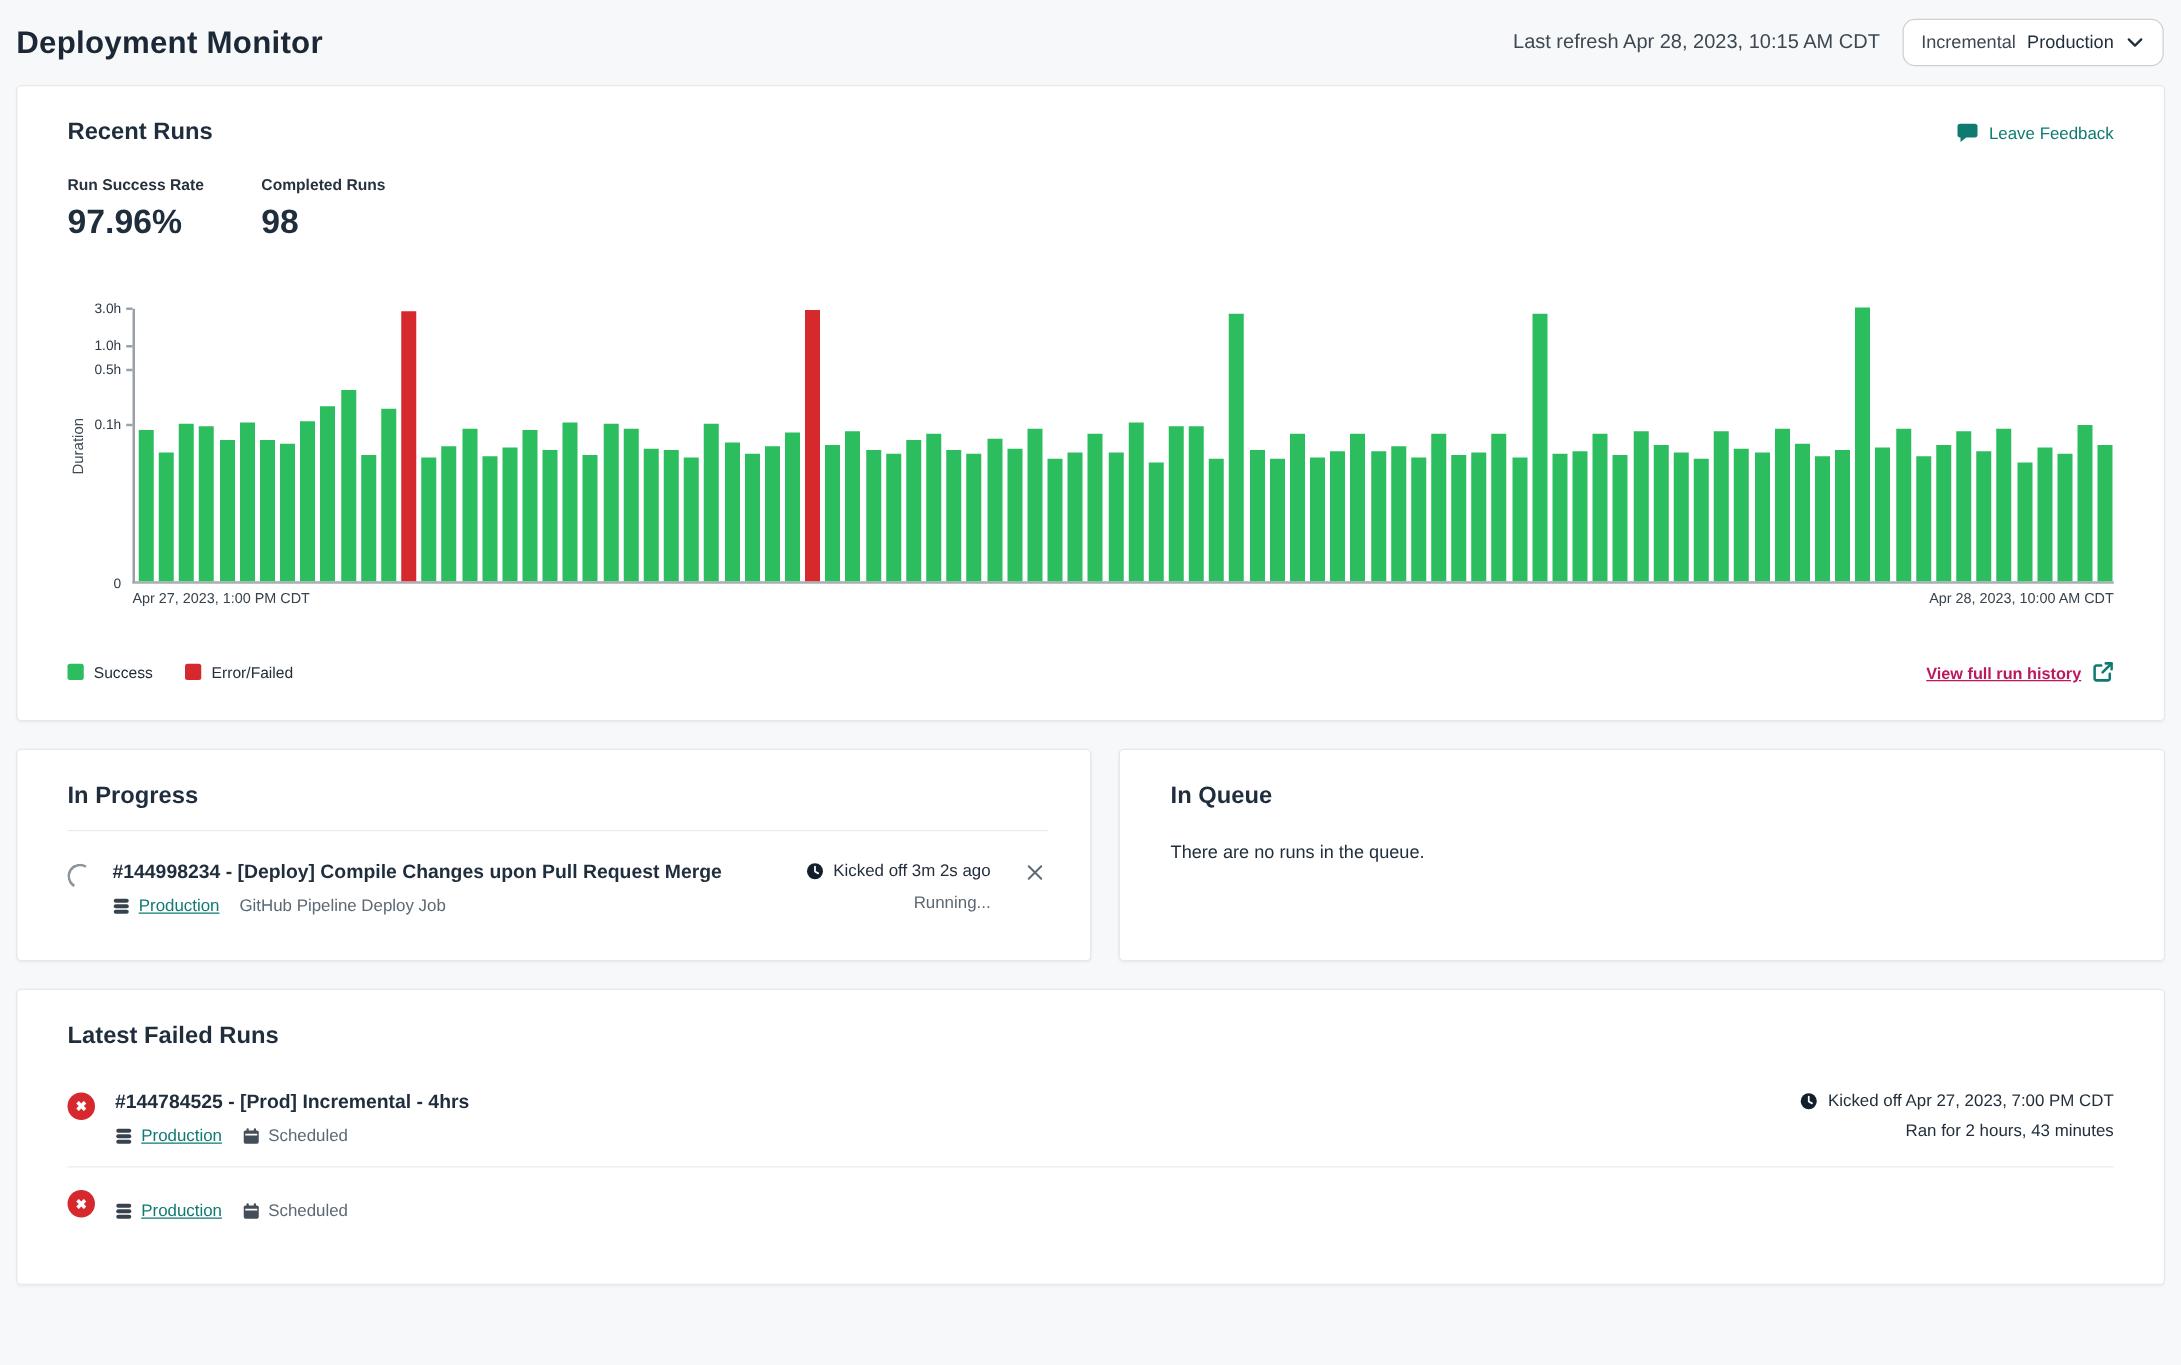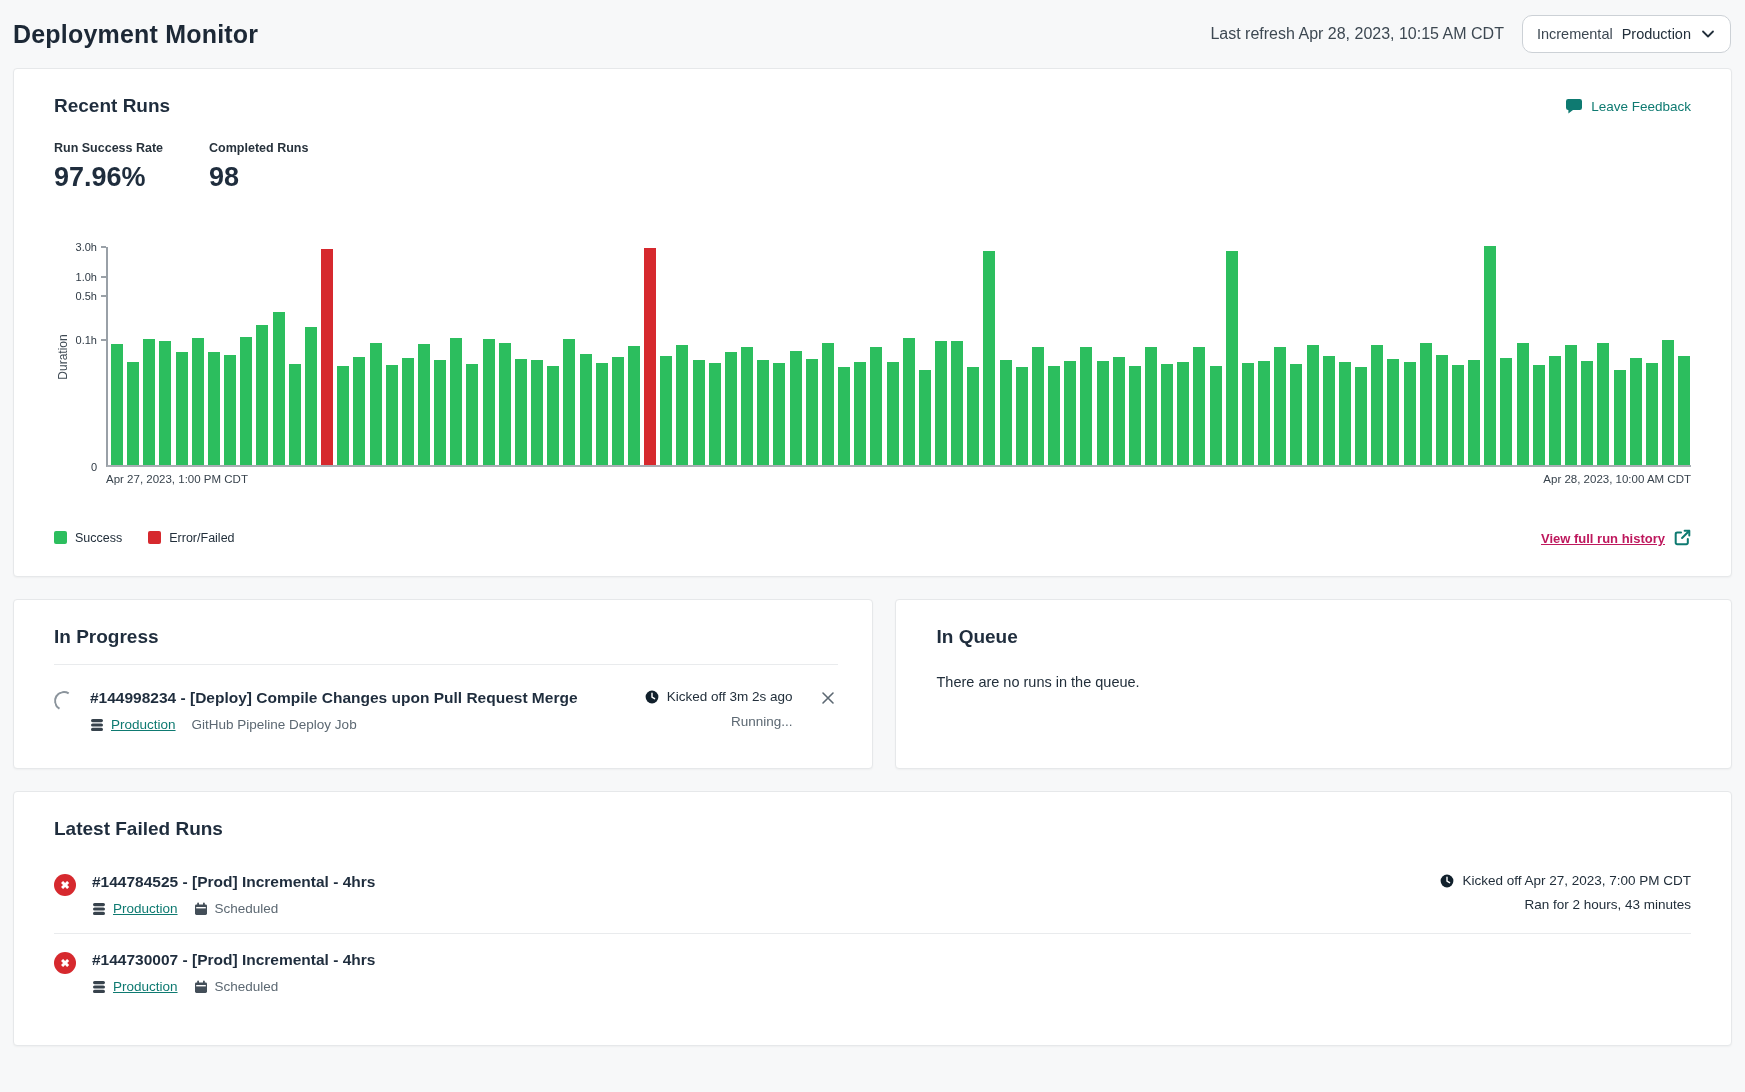--- a/index.html
+++ b/index.html
@@ -362,21 +362,20 @@
             </span>
             <span>Kicked off Apr 27, 2023, 7:00 PM CDT</span>
           </div>
           <div class="ranfor">Ran for 2 hours, 43 minutes</div>
         </div>
       </div>
 
       <div class="failed-row">
         <div class="err-badge">✖</div>
         <div class="run-main">
-          <div class="run-title">#144730007 - [Prod] Incremental - 4hrs</div>
           <div class="run-meta">
             <span class="chip">
               <span>
                 <svg width="14" height="14" viewBox="0 0 14 14" fill="#37424c">
                     <rect x="1" y="1" width="12" height="3.2" rx="1.6"></rect>
                     <rect x="1" y="5.4" width="12" height="3.2" rx="1.6"></rect>
                     <rect x="1" y="9.8" width="12" height="3.2" rx="1.6"></rect>
                   </svg>
               </span>
               <span class="env-link">Production</span>

